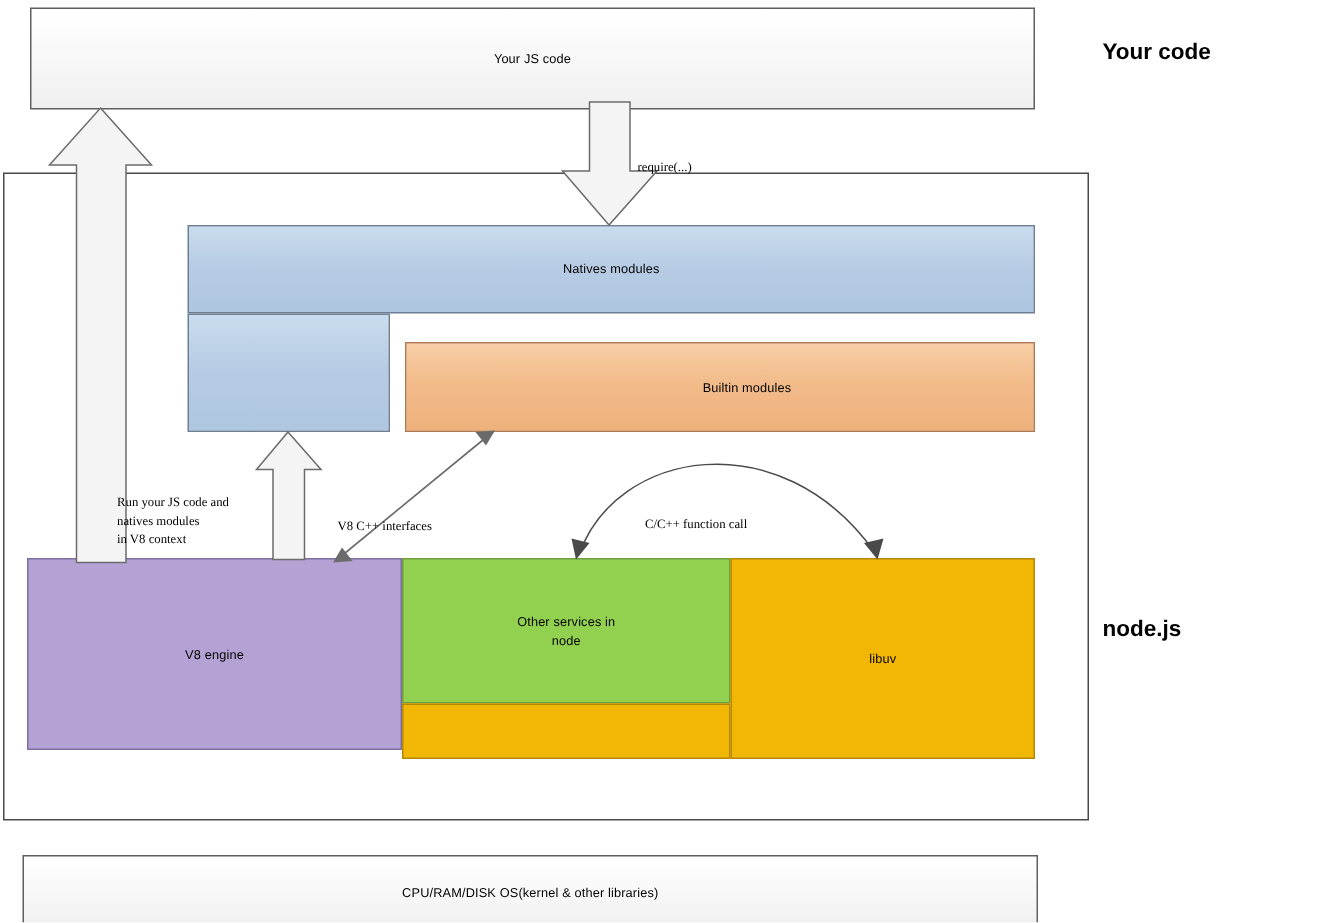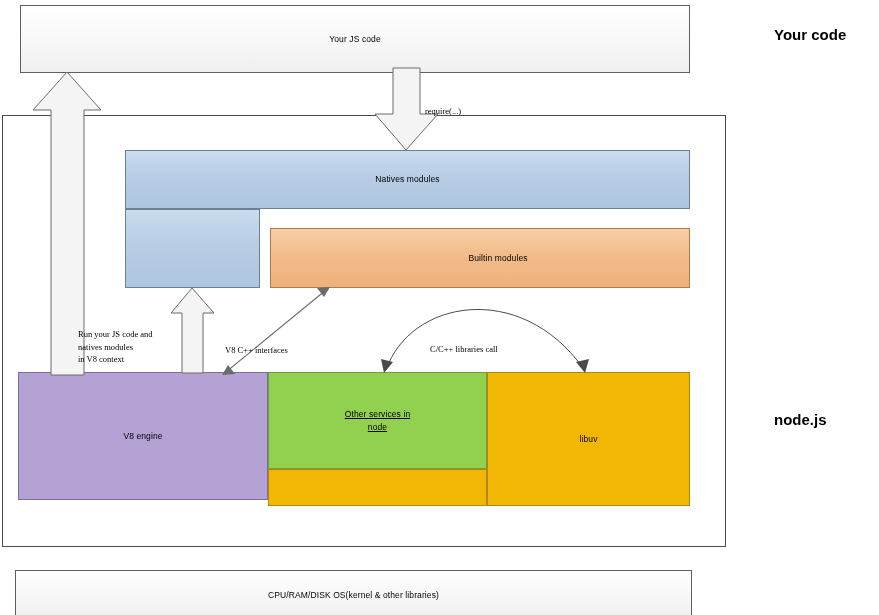--- a/index.html
+++ b/index.html
@@ -68,21 +68,20 @@
     border: 1px solid #4a4a4a;
     background: transparent;
   }
 
   
   .side-caption {
     font-size: 15px;
     font-weight: bold;
     color: #000000;
     white-space: nowrap;
-    margin-left: 39px;
   }
 
   
   .annot {
     font-size: 8.5px;
     line-height: 1.5;
     color: #000000;
     white-space: pre-line;
     font-family: Liberation Serif, serif;
   }
@@ -131,21 +130,21 @@
   </div>
 
   <div class="abs box orange-box" style="left:270px; top:228px; width:420px; height:60px;padding-left:36px;">
     <span>Builtin modules</span>
   </div>
 
   <div class="abs box purple-box" style="left:18px; top:372px; width:250px; height:128px;">
     <span>V8 engine</span>
   </div>
 
-  <div class="abs box green-box" style="left:268px; top:372px; width:219px; height:97px; white-space:pre-line;text-decoration:underline;">
+  <div class="abs box green-box" style="left:268px; top:372px; width:219px; height:97px; white-space:pre-line;">
     <span>Other services in
 node</span>
   </div>
 
   <div class="abs box gold-box" style="left:268px; top:469px; width:219px; height:37px;">
     <span></span>
   </div>
 
   <div class="abs box gold-box" style="left:487px; top:372px; width:203px; height:134px;">
     <span>libuv</span>
@@ -180,21 +179,21 @@
     <span>Run your JS code and
 natives modules
 in V8 context</span>
   </div>
 
   <div class="abs annot" style="left:225px; top:331px;">
     <span>V8 C++ interfaces</span>
   </div>
 
   <div class="abs annot" style="left:430px; top:330px;">
-    <span>C/C++ libraries call</span>
+    <span>C/C++ function call</span>
   </div>
 
   <div class="abs side-caption" style="left:735px; top:26px;">
     <span>Your code</span>
   </div>
 
   <div class="abs side-caption" style="left:735px; top:411px;">
     <span>node.js</span>
   </div>
 

